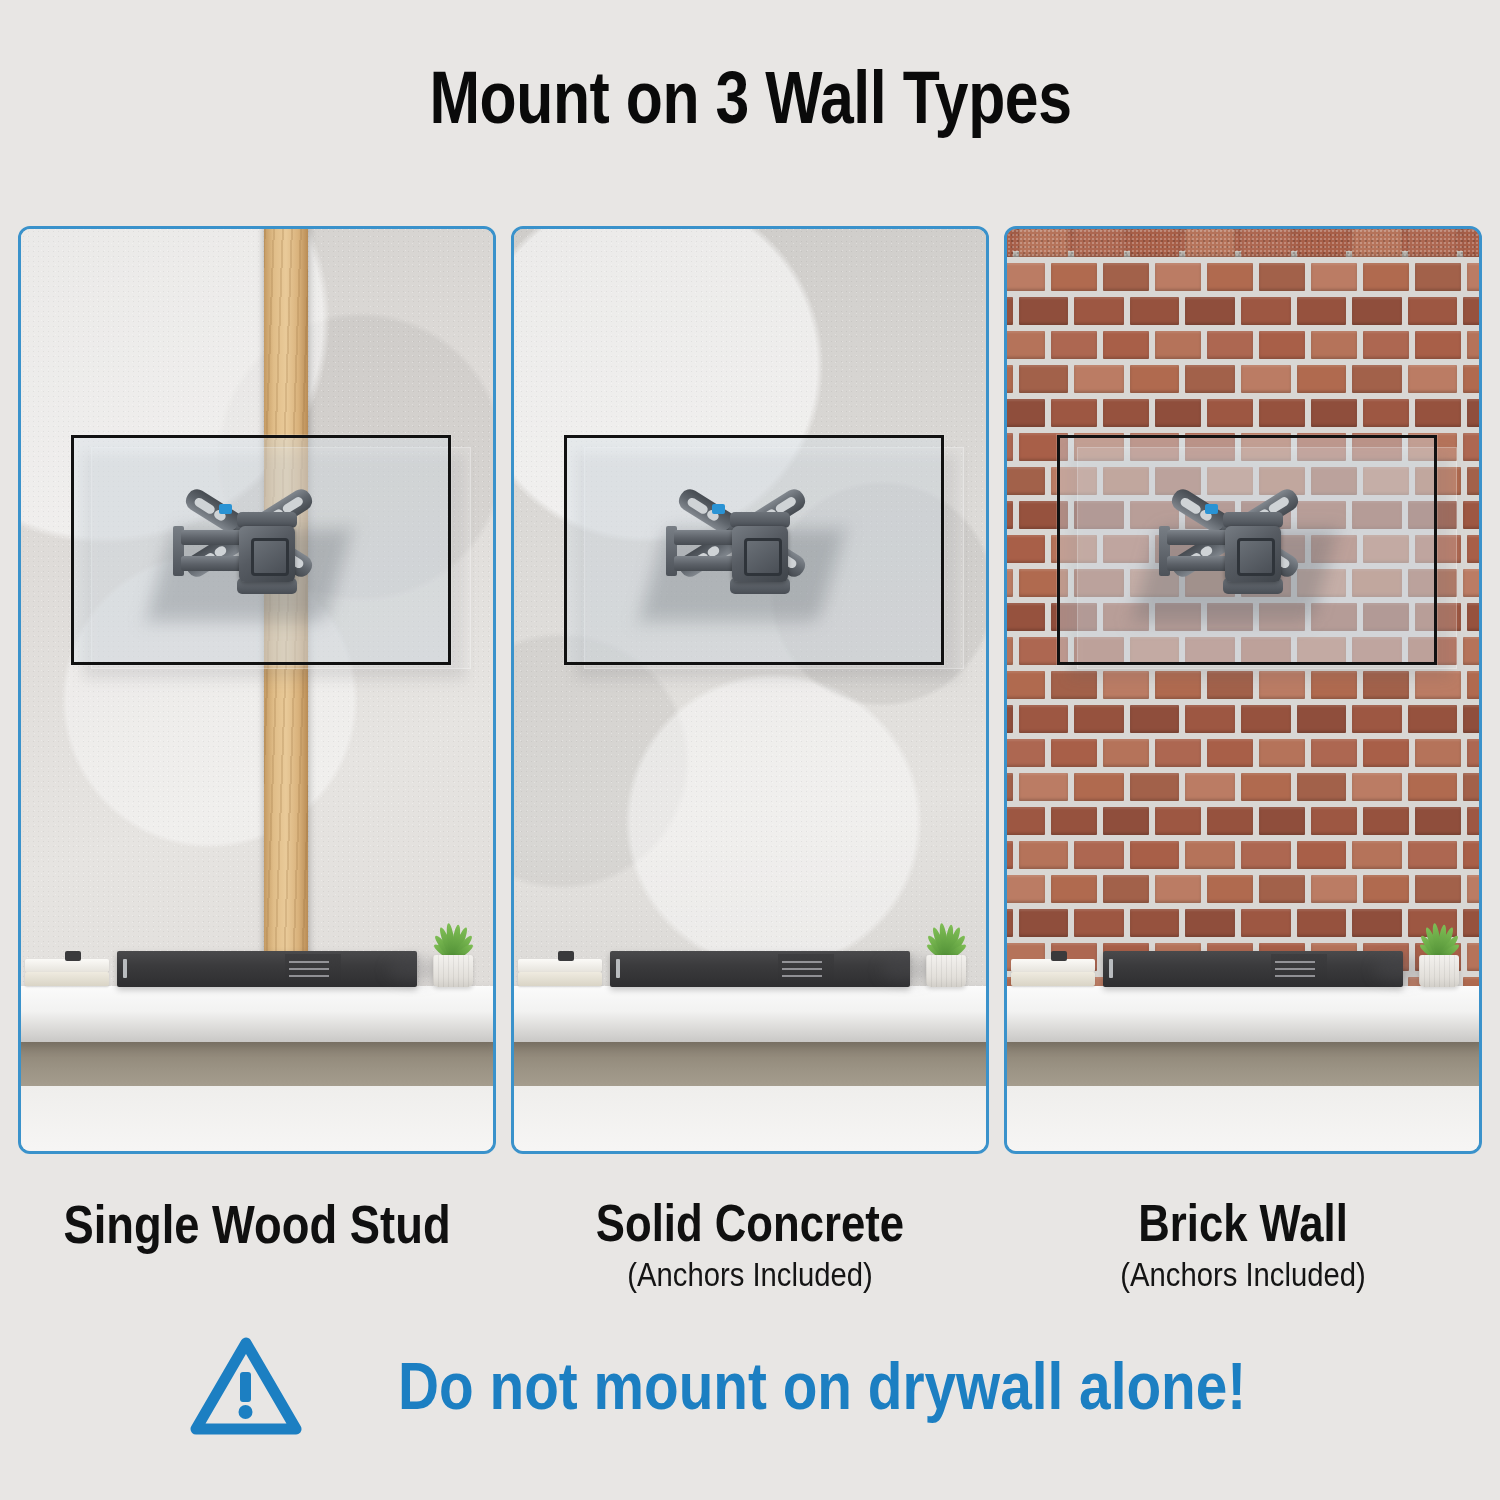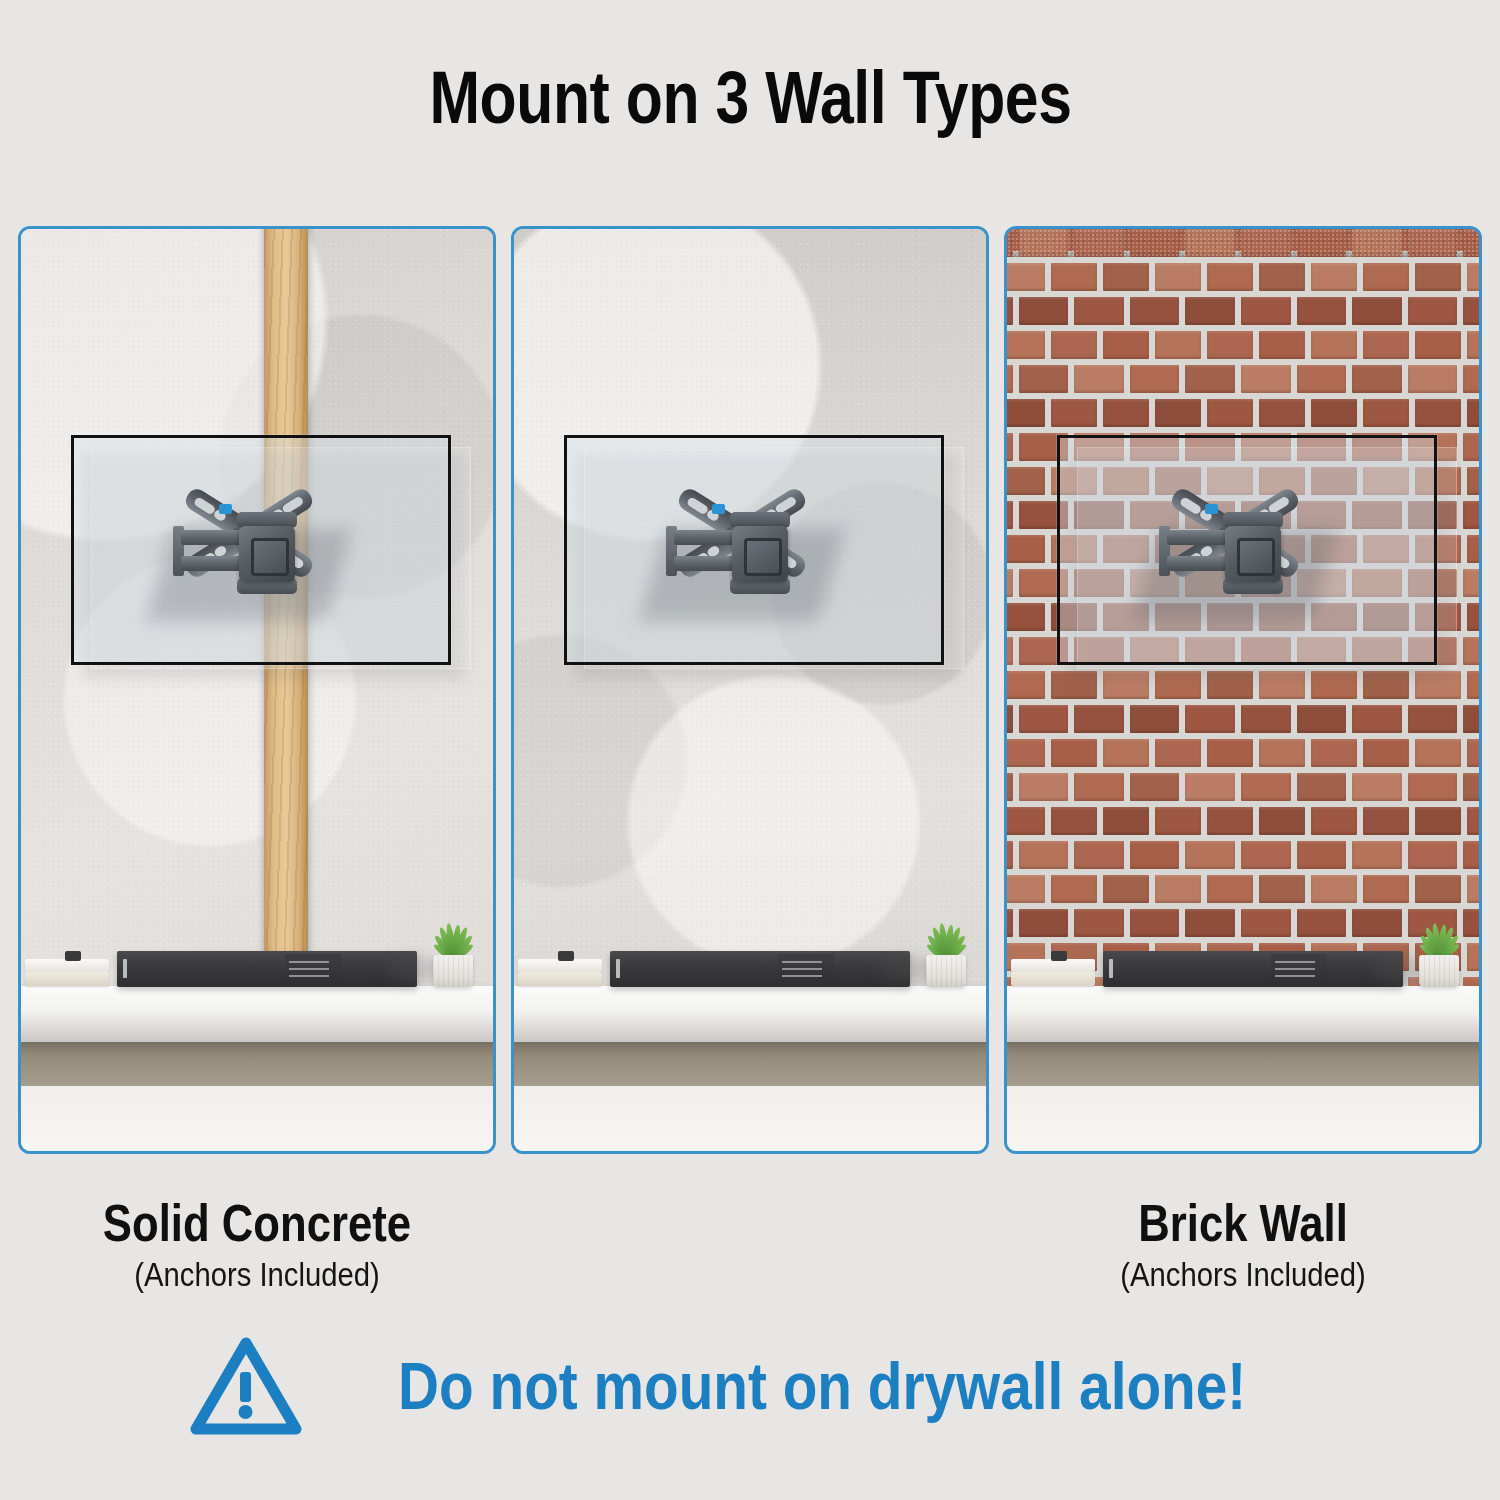--- a/index.html
+++ b/index.html
@@ -782,20 +782,24 @@
       <div class="leaf lf8"></div>
       <div class="pot"></div>
     </div>
 
     <div class="floor"></div>
   </div>
 
 </div>
 
 <div class="captions">
+  <div class="cap single">
+    <span class="cap-main">Single Wood Stud</span>
+    <span class="cap-sub"></span>
+  </div>
   <div class="cap">
     <span class="cap-main">Solid Concrete</span>
     <span class="cap-sub">(Anchors Included)</span>
   </div>
   <div class="cap">
     <span class="cap-main">Brick Wall</span>
     <span class="cap-sub">(Anchors Included)</span>
   </div>
 </div>
 

